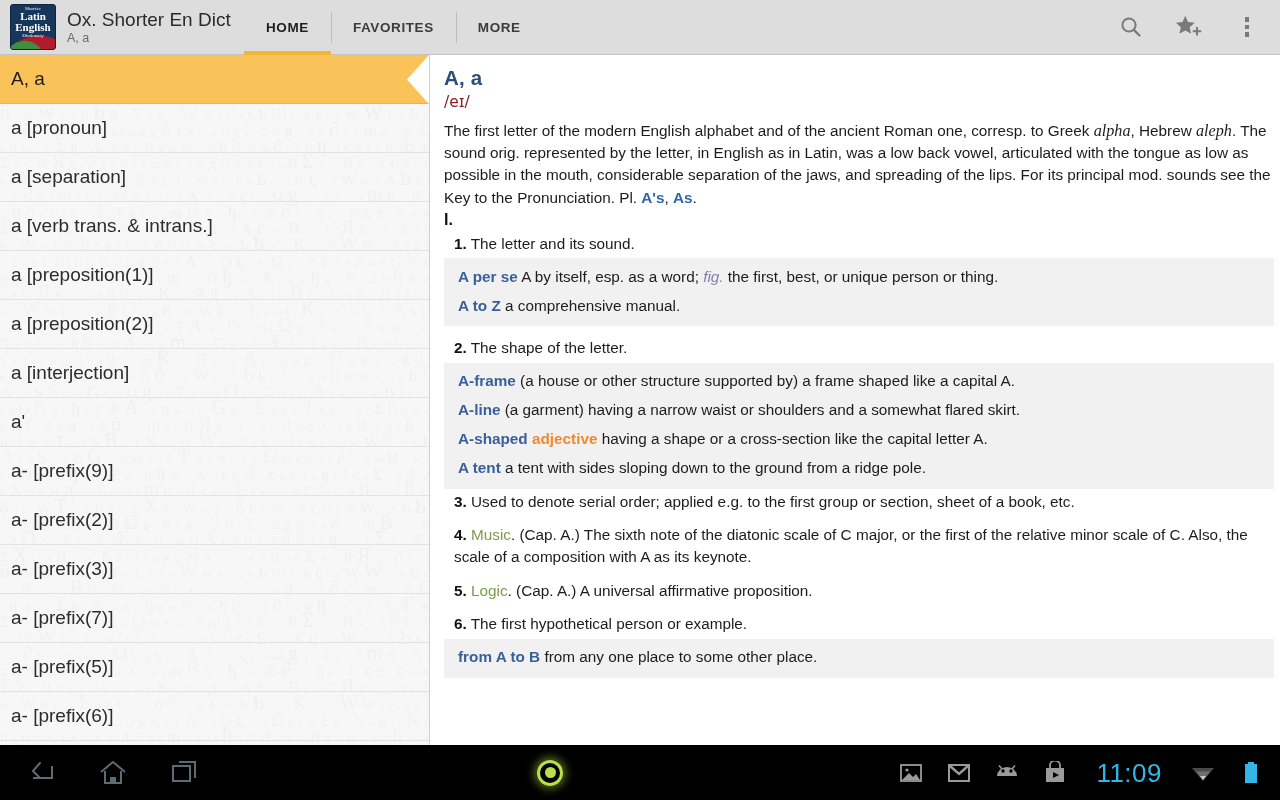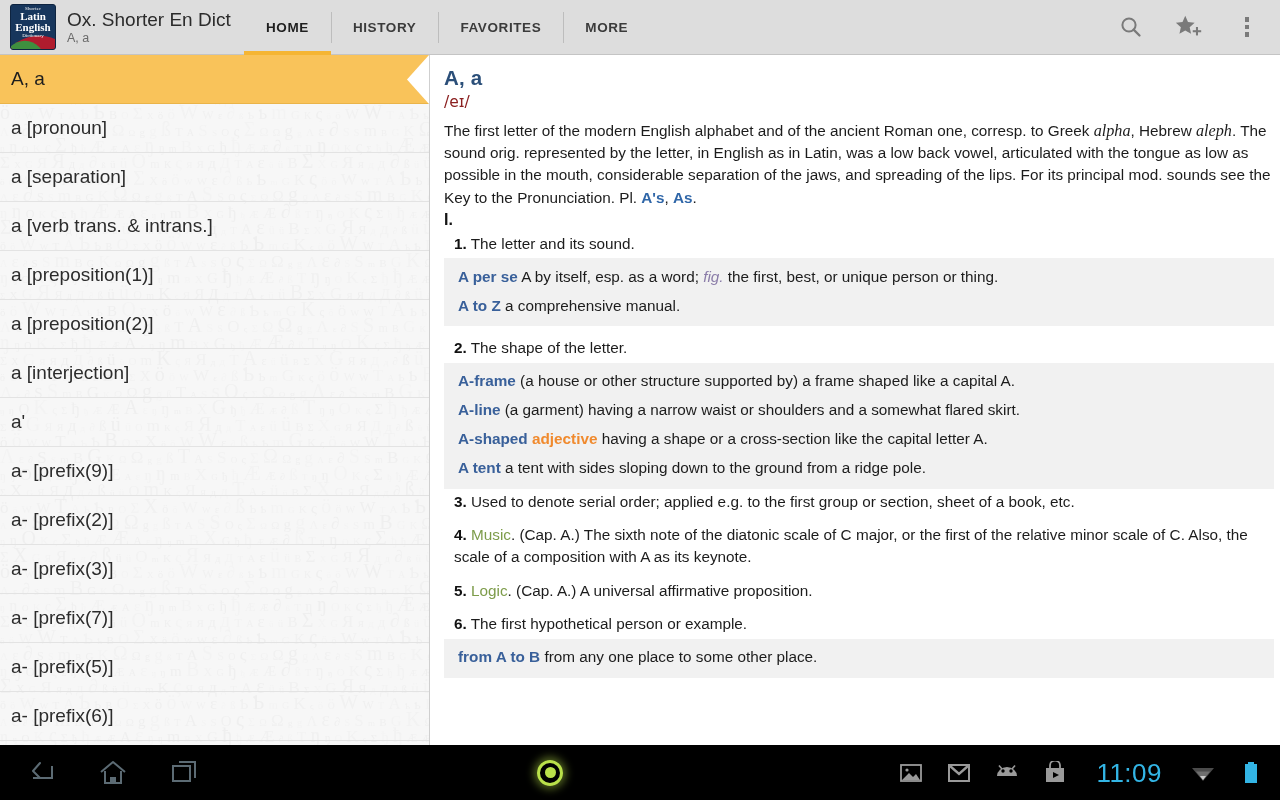--- a/index.html
+++ b/index.html
@@ -188,21 +188,20 @@
       </div>
     </div>
 
     <div class="app-titles">
       <div class="app-title">Ox. Shorter En Dict</div>
       <div class="app-subtitle">A, a</div>
     </div>
 
     <div class="tabs">
       <div class="tab active">HOME</div>
-      <div class="tab">HISTORY</div>
       <div class="tab">FAVORITES</div>
       <div class="tab">MORE</div>
     </div>
 
     <div class="appbar-spacer"></div>
 
     <div class="appbar-actions">
       <div class="act">
         <svg width="26" height="26" viewBox="0 0 26 26">
           <circle cx="11" cy="11" r="6.6" fill="none" stroke="#7a7a7a" stroke-width="2"></circle>

